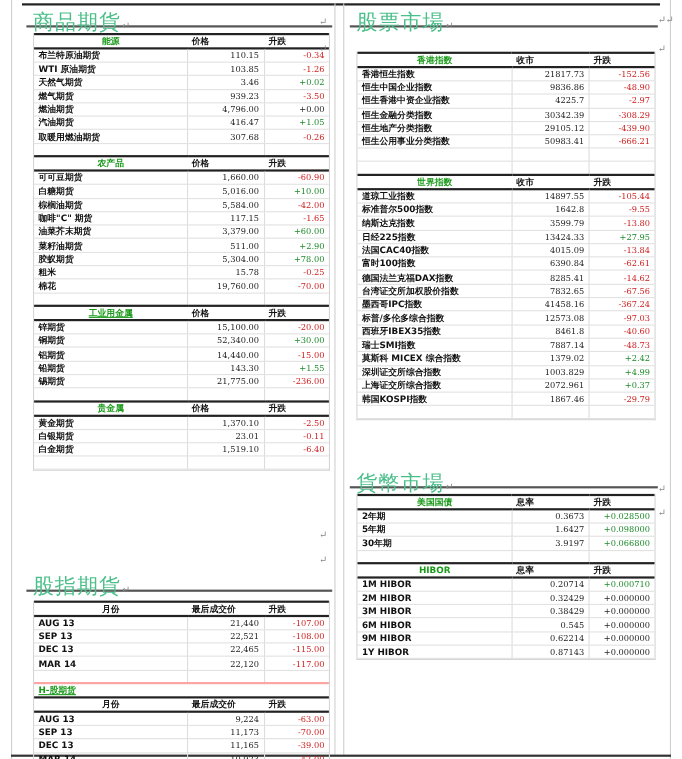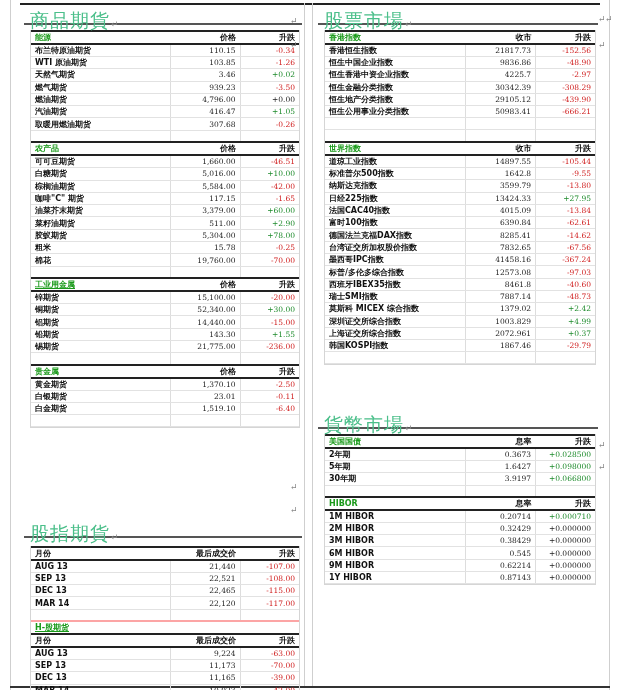--- a/index.html
+++ b/index.html
@@ -14,22 +14,22 @@
   .section { position: absolute; }
   .section-title { font-family: "DejaVu Sans", sans-serif; font-size: 19px; color: #4bbf8a; font-weight: normal; height: 20px; line-height: 30px; padding-left: 6px; border-bottom: 2px solid #555; letter-spacing: 1px; }
   .para-mark { font-size: 9px; color: #888; margin-left: 1px; }
   .side-mark { position: absolute; font-size: 9px; color: #888; }
 
   table.fin { border-collapse: collapse; width: 100%; font-size: 8px; }
   table.fin th, table.fin td { height: 12.3px; padding: 0 4px; border-bottom: 1px solid #e2e2e2; white-space: nowrap; }
   table.fin td.c-name { font-weight: bold; font-family: "DejaVu Sans", sans-serif; font-size: 8px; border-right: 1px solid #ddd; }
   table.fin td.c-val { text-align: right; font-size: 7.5px; border-right: 1px solid #ddd; color: #222; }
   table.fin td.c-chg { text-align: right; font-size: 7.5px; }
-  table.fin tr.hdr th { border-top: 2px solid #222; border-bottom: 2px solid #222; font-family: "DejaVu Sans", sans-serif; font-size: 8px; font-weight: bold; text-align: right; }
-  table.fin tr.hdr th.h-cat { text-align: left; color: #1a9a1a; }
+  table.fin tr.hdr th { border-top: 2px solid #222; border-bottom: 2px solid #222; font-family: "DejaVu Sans", sans-serif; font-size: 8px; font-weight: bold; text-align: left; }
+  table.fin tr.hdr th.h-cat { text-align: center; color: #1a9a1a; }
   table.fin tr.hdr th.h-cat.black { color: #111; }
   table.fin tr.sub th { border-top: 2px solid #fca5a5; border-bottom: 1px solid #e2e2e2; text-align: left; color: #1a9a1a; font-family: "DejaVu Sans", sans-serif; font-size: 8px; font-weight: bold; text-decoration: underline; }
   table.fin tr.blank td { height: 12px; border-right: 1px solid #ddd; }
   table.fin tr.blank td:last-child { border-right: none; }
   .neg { color: #d02020; }
   .pos { color: #1c8a2a; }
   .zero { color: #222; }
   .tbl-wrap { border: 1px solid #d5d5d5; border-top: none; }
 </style>
 </head>
@@ -98,21 +98,21 @@
               <td></td>
             </tr>
             <tr class="hdr">
               <th class="h-cat">农产品</th>
               <th>价格</th>
               <th>升跌</th>
             </tr>
             <tr>
               <td class="c-name">可可豆期货</td>
               <td class="c-val">1,660.00</td>
-              <td class="c-chg neg">-46.51</td>
+              <td class="c-chg neg">-60.90</td>
             </tr>
             <tr>
               <td class="c-name">白糖期货</td>
               <td class="c-val">5,016.00</td>
               <td class="c-chg pos">+10.00</td>
             </tr>
             <tr>
               <td class="c-name">棕榈油期货</td>
               <td class="c-val">5,584.00</td>
               <td class="c-chg neg">-42.00</td>
@@ -293,21 +293,21 @@
               <td></td>
             </tr>
           </tbody>
         </table>
       </div>
     </div>
 </div>
 
 <div class="section" id="sec-stock" style="left:318px; top:5px; width:280px;">
   <div class="section-title"><span>股票市場</span><span class="para-mark">↵</span></div>
-  <div style="padding:5px 2px 0 6px;">
+  <div style="padding:22px 2px 0 6px;">
       <div class="tbl-wrap" id="tbl-stock">
         <table class="fin">
           <colgroup>
             <col style="width: 52%;">
             <col style="width: 26%;">
             <col style="width: 22%;">
           </colgroup>
           <tbody>
             <tr class="hdr">
               <th class="h-cat">香港指数</th>
@@ -443,21 +443,21 @@
               <td></td>
               <td></td>
               <td></td>
             </tr>
           </tbody>
         </table>
       </div>
     </div>
 </div>
 
-<div class="section" id="sec-money" style="left:318px; top:409px; width:280px;">
+<div class="section" id="sec-money" style="left:318px; top:424px; width:280px;">
   <div class="section-title"><span>貨幣市場</span><span class="para-mark">↵</span></div>
   <div style="padding:5px 2px 0 6px;">
       <div class="tbl-wrap" id="tbl-money">
         <table class="fin">
           <colgroup>
             <col style="width: 52%;">
             <col style="width: 26%;">
             <col style="width: 22%;">
           </colgroup>
           <tbody>

